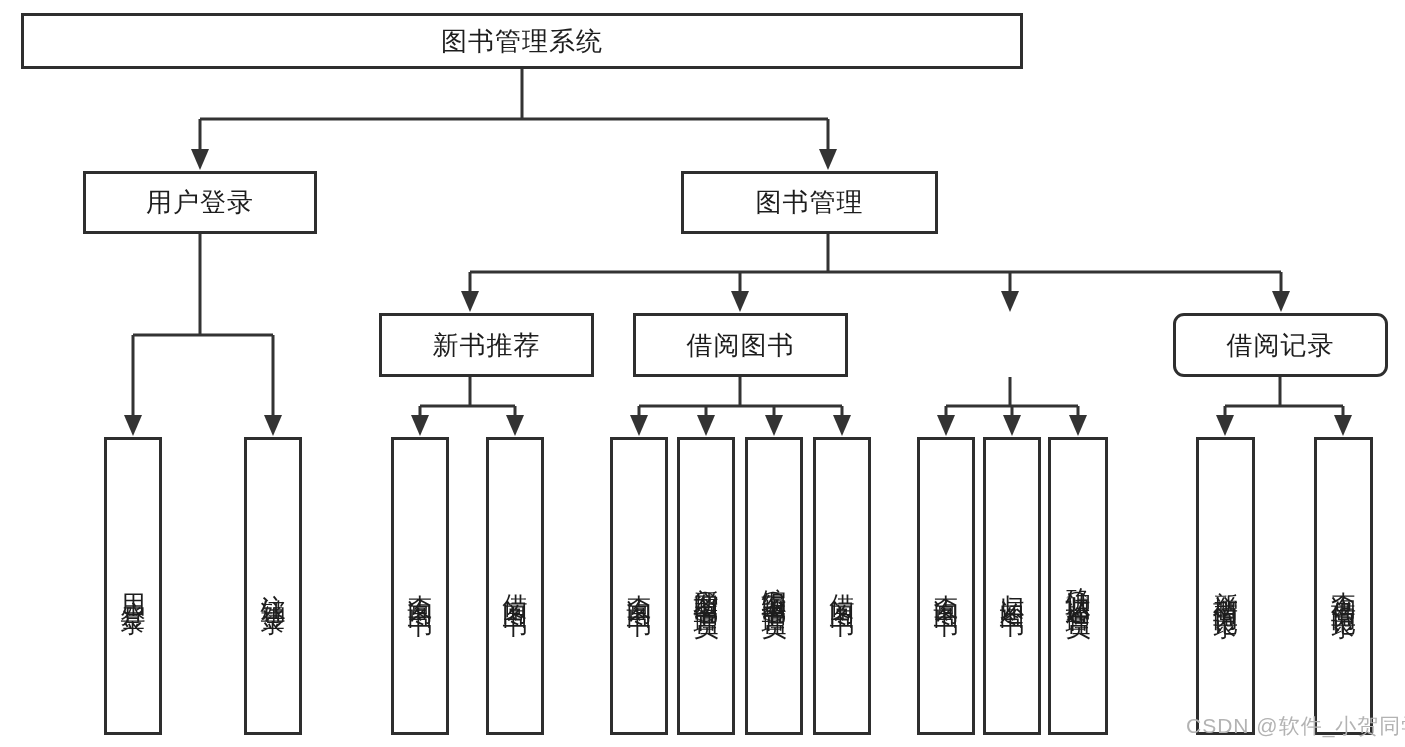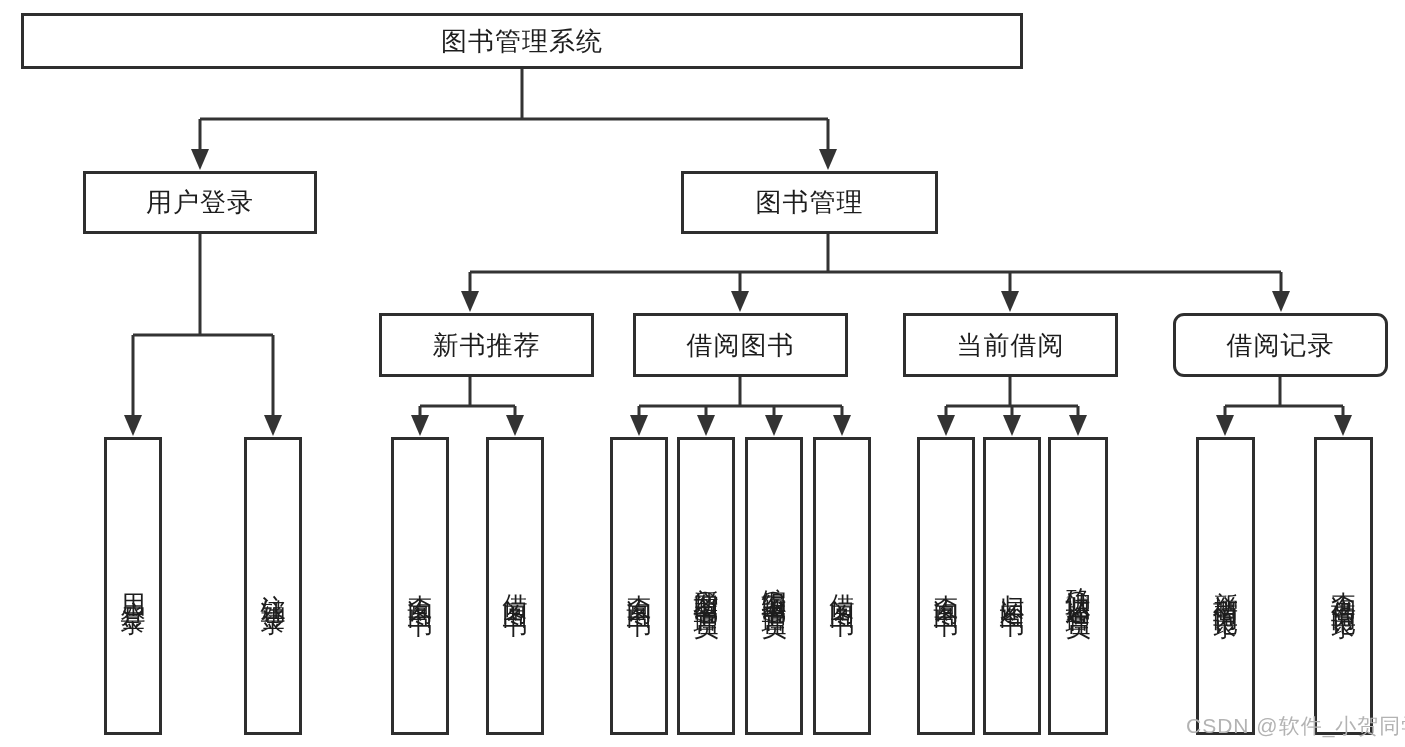--- a/index.html
+++ b/index.html
@@ -87,21 +87,20 @@
     </g>
   </svg>
 
   <div class="box h-box" style="left:21px; top:13px; width:1002px; height:56px;">图书管理系统</div>
 
   <div class="box h-box" style="left:83px; top:171px; width:234px; height:63px;">用户登录</div>
   <div class="box h-box" style="left:681px; top:171px; width:257px; height:63px;font-family:Liberation Mono, monospace;">图书管理</div>
 
   <div class="box h-box" style="left:379px; top:313px; width:215px; height:64px;">新书推荐</div>
   <div class="box h-box" style="left:633px; top:313px; width:215px; height:64px;">借阅图书</div>
-  <div class="box h-box" style="left:903px; top:313px; width:215px; height:64px;">当前借阅</div>
   <div class="box h-box" style="left:1173px; top:313px; width:215px; height:64px;border-radius:11px;">借阅记录</div>
 
   <div class="box v-box" style="left:104px; top:437px; width:58px; height:298px;">用户登录</div>
   <div class="box v-box" style="left:244px; top:437px; width:58px; height:298px;">注销登录</div>
 
   <div class="box v-box" style="left:391px; top:437px; width:58px; height:298px;">查询图书</div>
   <div class="box v-box" style="left:486px; top:437px; width:58px; height:298px;">借阅图书</div>
 
   <div class="box v-box" style="left:610px; top:437px; width:58px; height:298px;">查询图书</div>
   <div class="box v-box" style="left:677px; top:437px; width:58px; height:298px; letter-spacing:4px;">新增图书（管理员）</div>

